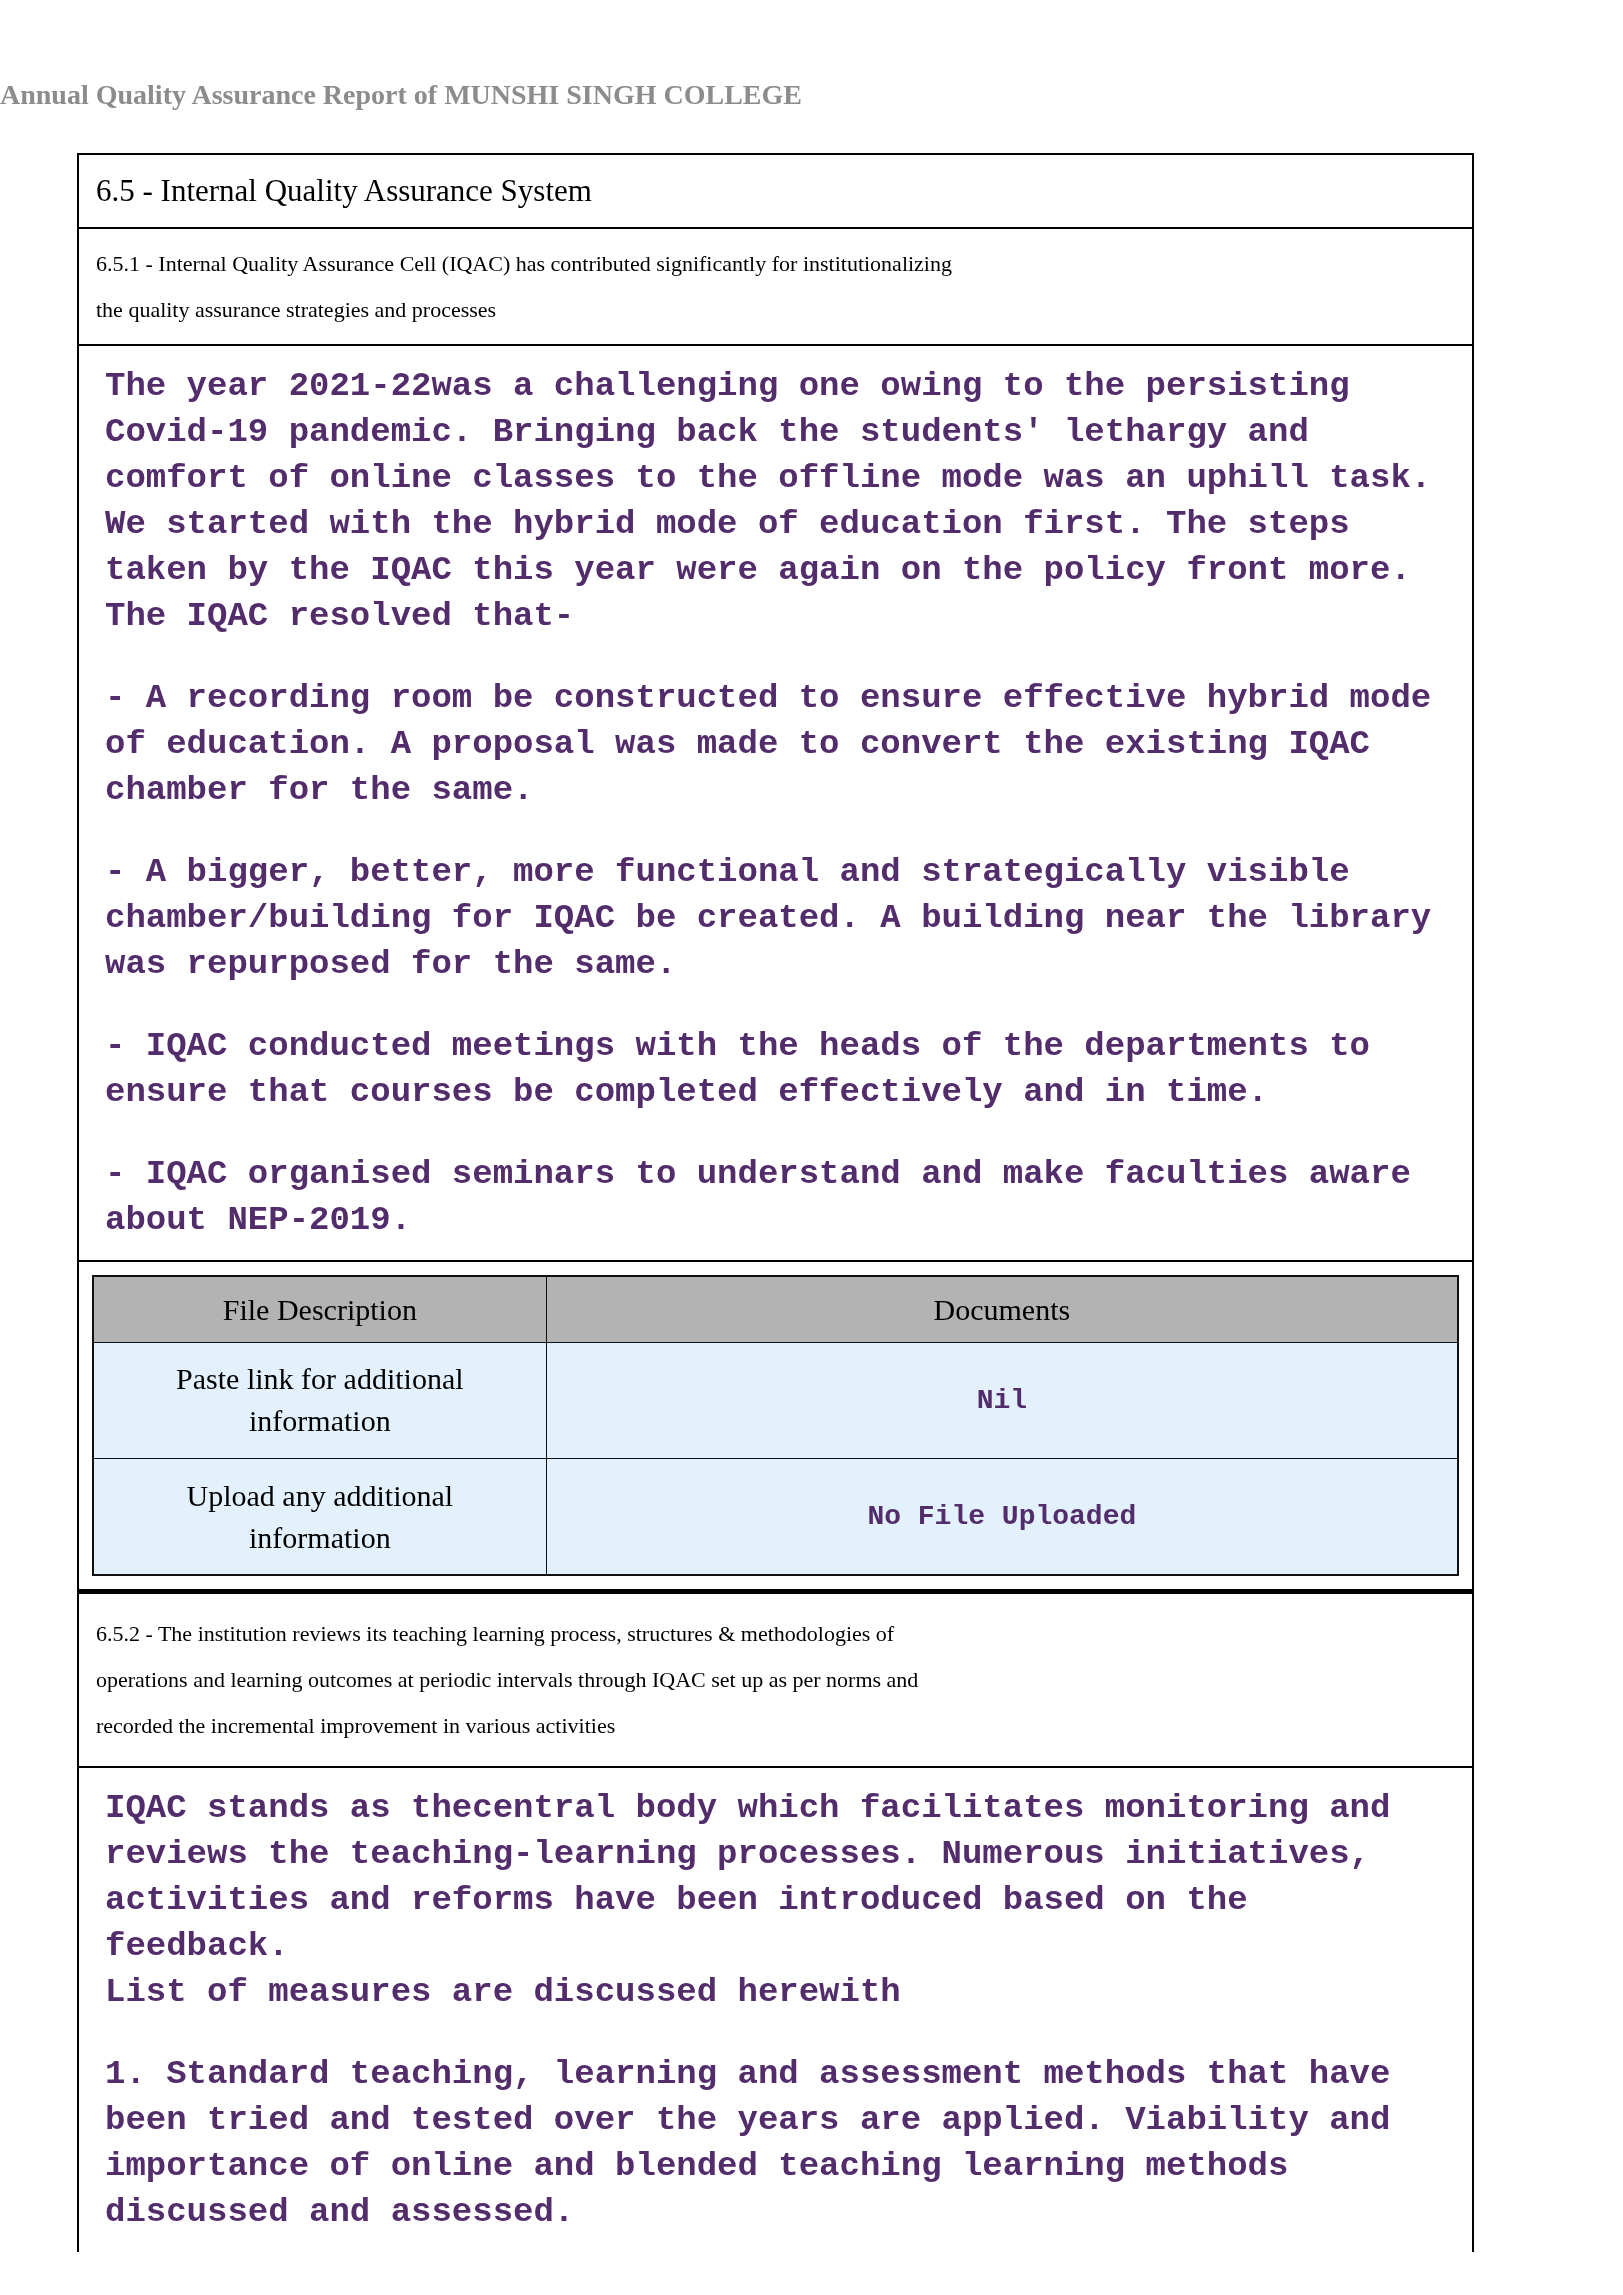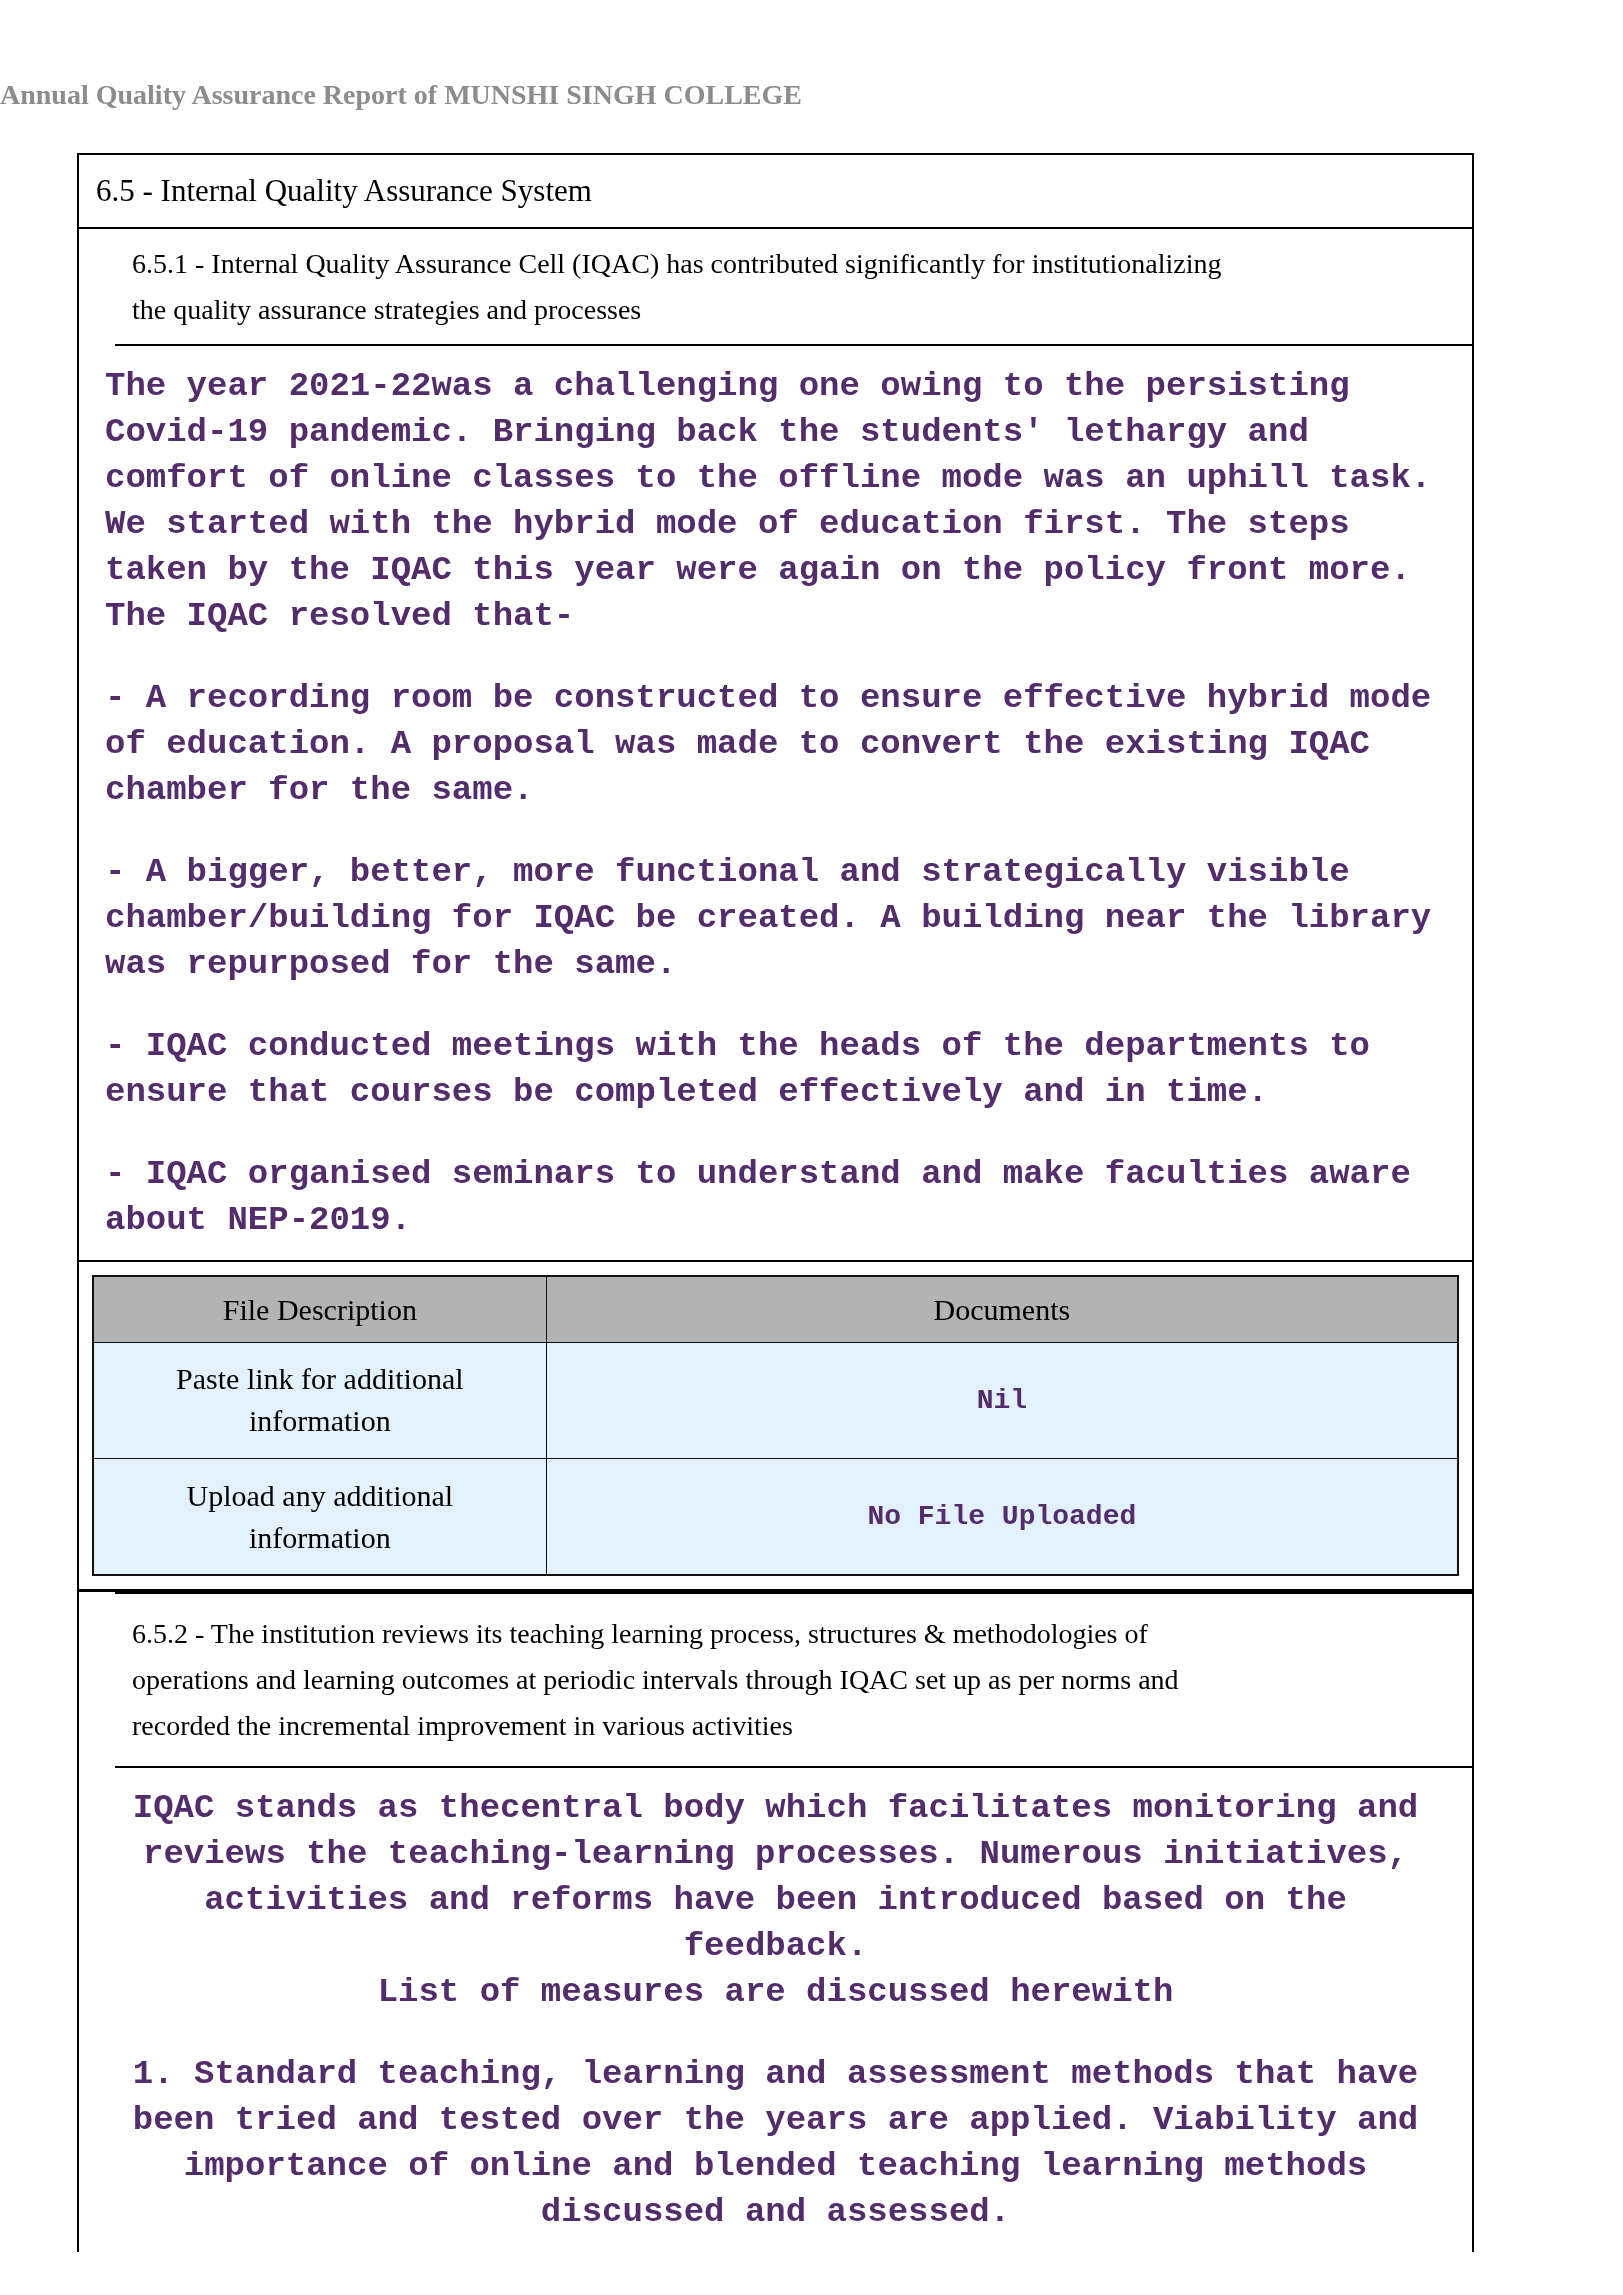--- a/index.html
+++ b/index.html
@@ -18,33 +18,32 @@
     font-size:28px;
     line-height:1.25;
     color:#8c8c8c;
   }
   .content-box{
     margin:41px 149px 0 77px; 
     border:2px solid #000;
     border-bottom:none;
   }
   .row{border-bottom:2px solid #000;}
-  .row:last-child{border-bottom:none;text-align:center;}
+  .row:last-child{border-bottom:none;}
   .row-title{
     padding:19.6px 17px;
     font-weight:normal;
     font-size:31px;
     line-height:1.05;
   }
   .row-question{
     padding:11.8px 17px;
-    font-size:28px;
+    font-size:22px;
     line-height:46px;
     white-space:pre-line;
-    margin-left:36px;
   }
   .row-question.q2{padding:17px 17px;border-top:2px solid #000;}
   .row-answer{
     padding:17px 26px;
     font-family:"Liberation Mono","DejaVu Sans Mono",monospace;
     font-weight:bold;
     font-size:34px;
     line-height:46px;
     color:#532d6b;
   }

